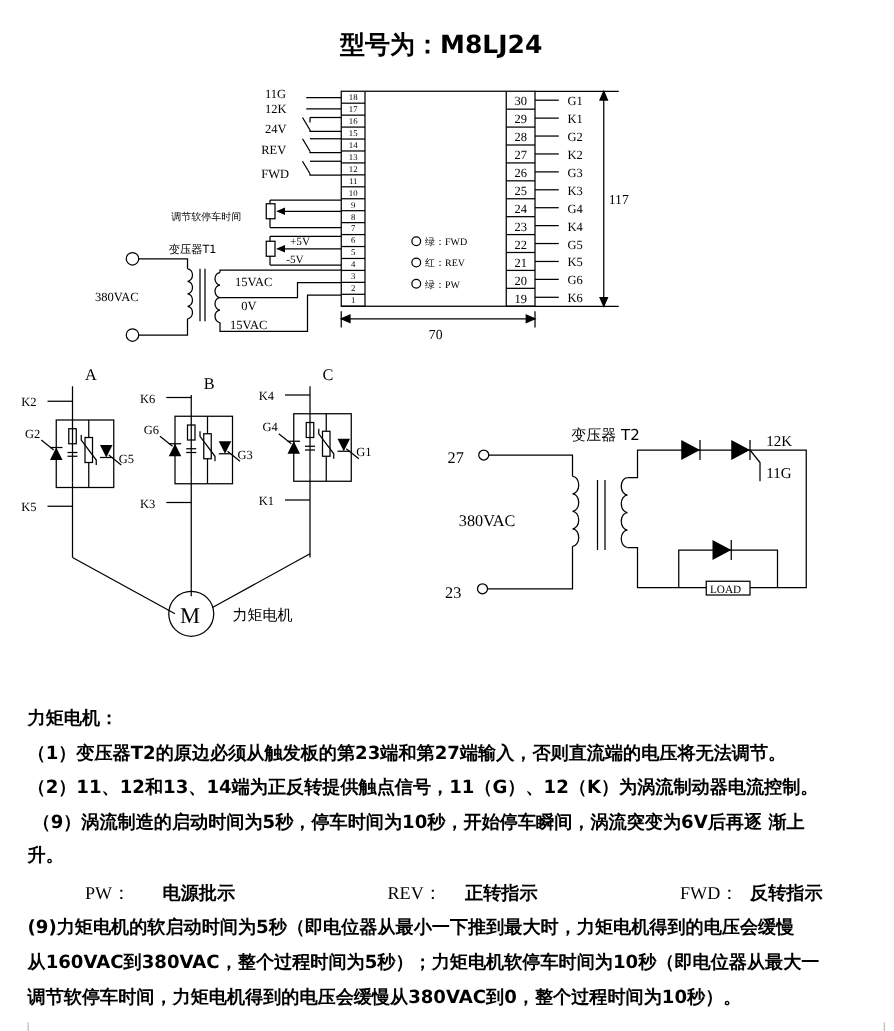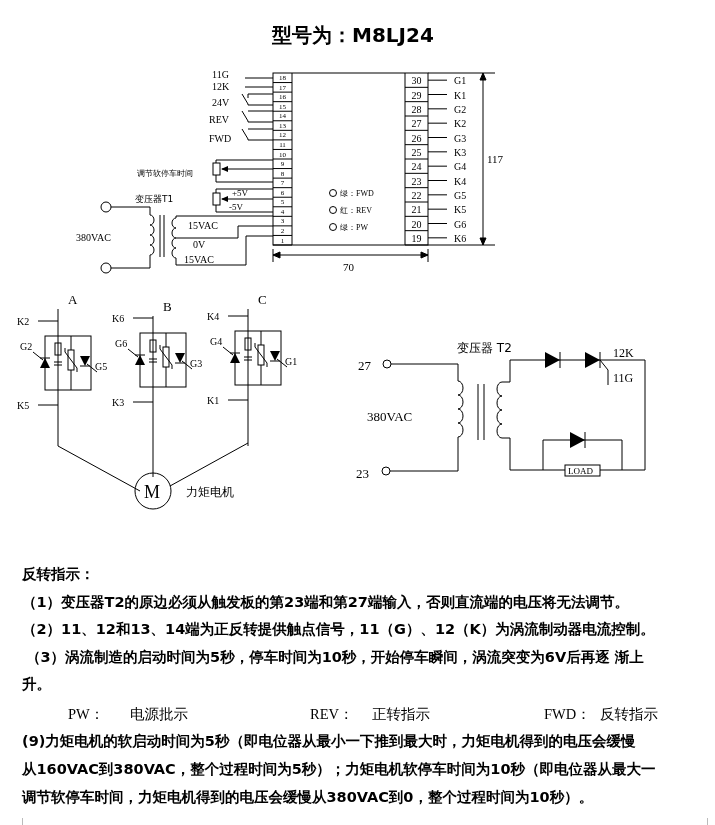--- a/index.html
+++ b/index.html
@@ -9,21 +9,21 @@
   svg text { font-family: "Liberation Serif", "DejaVu Serif", serif; fill: #000; }
   svg .sans { font-family: "DejaVu Sans", "Liberation Sans", sans-serif; }
   .title { font-weight: bold; font-size: 20px; }
   .notes { position: absolute; left: 22px; top: 561px; width: 680px; font-size: 14.5px;
            font-family: "DejaVu Sans", "Liberation Sans", sans-serif; }
   .notes .line { position: absolute; white-space: nowrap; font-weight: bold; }
   .notes .indent { left: 0; }
   .legend-row { position: absolute; top: 144px; width: 680px; font-size: 14.5px; }
   .legend-row span { position: absolute; white-space: nowrap; }
   .legend-key { font-family: "Liberation Serif", serif; font-weight: normal; }
-  .legend-val { font-weight: normal; }
+  .legend-val { font-weight: bold; }
   .edge { position: absolute; top: 818px; width: 1px; height: 7px; background: #bbb; }
 </style>
 </head>
 <body>
 
 <svg id="diagram" width="715" height="560" viewBox="0 0 715 560">
   <text class="title sans" x="272" y="42">型号为：M8LJ24</text>
 
   <g stroke="#000" fill="none" stroke-width="1">
     <rect x="273" y="73" width="155" height="172"></rect>
@@ -307,24 +307,24 @@
   <text class="sans" x="457" y="352" font-size="12">变压器 T2</text>
   <text x="358" y="370" font-size="13">27</text>
   <text x="356" y="478" font-size="13">23</text>
   <text x="367" y="421" font-size="13">380VAC</text>
   <text x="613" y="357" font-size="12">12K</text>
   <text x="613" y="382" font-size="12">11G</text>
   <text x="568" y="474" font-size="9">LOAD</text>
 </svg>
 
 <div class="notes">
-  <div class="line" style="left:0;top:4px;">反转指示：</div>
+  <div class="line" style="left:0;top:4px;">力矩电机：</div>
   <div class="line indent" style="top:32px;">（1）变压器T2的原边必须从触发板的第23端和第27端输入，否则直流端的电压将无法调节。</div>
   <div class="line indent" style="top:59px;">（2）11、12和13、14端为正反转提供触点信号，11（G）、12（K）为涡流制动器电流控制。</div>
-  <div class="line" style="left:4px;top:87px;">（3）涡流制造的启动时间为5秒，停车时间为10秒，开始停车瞬间，涡流突变为6V后再逐 渐上</div>
+  <div class="line" style="left:4px;top:87px;">（9）涡流制造的启动时间为5秒，停车时间为10秒，开始停车瞬间，涡流突变为6V后再逐 渐上</div>
   <div class="line" style="left:0;top:114px;">升。</div>
   <div class="legend-row">
     <span class="legend-key" style="left:46px;">PW：</span>
     <span class="legend-val" style="left:108px;">电源批示</span>
     <span class="legend-key" style="left:288px;text-align:center;">REV：</span>
     <span class="legend-val" style="left:350px;">正转指示</span>
     <span class="legend-key" style="left:522px;">FWD：</span>
     <span class="legend-val" style="left:578px;">反转指示</span>
   </div>
   <div class="line" style="left:0;top:171px;">(9)力矩电机的软启动时间为5秒（即电位器从最小一下推到最大时，力矩电机得到的电压会缓慢</div>

